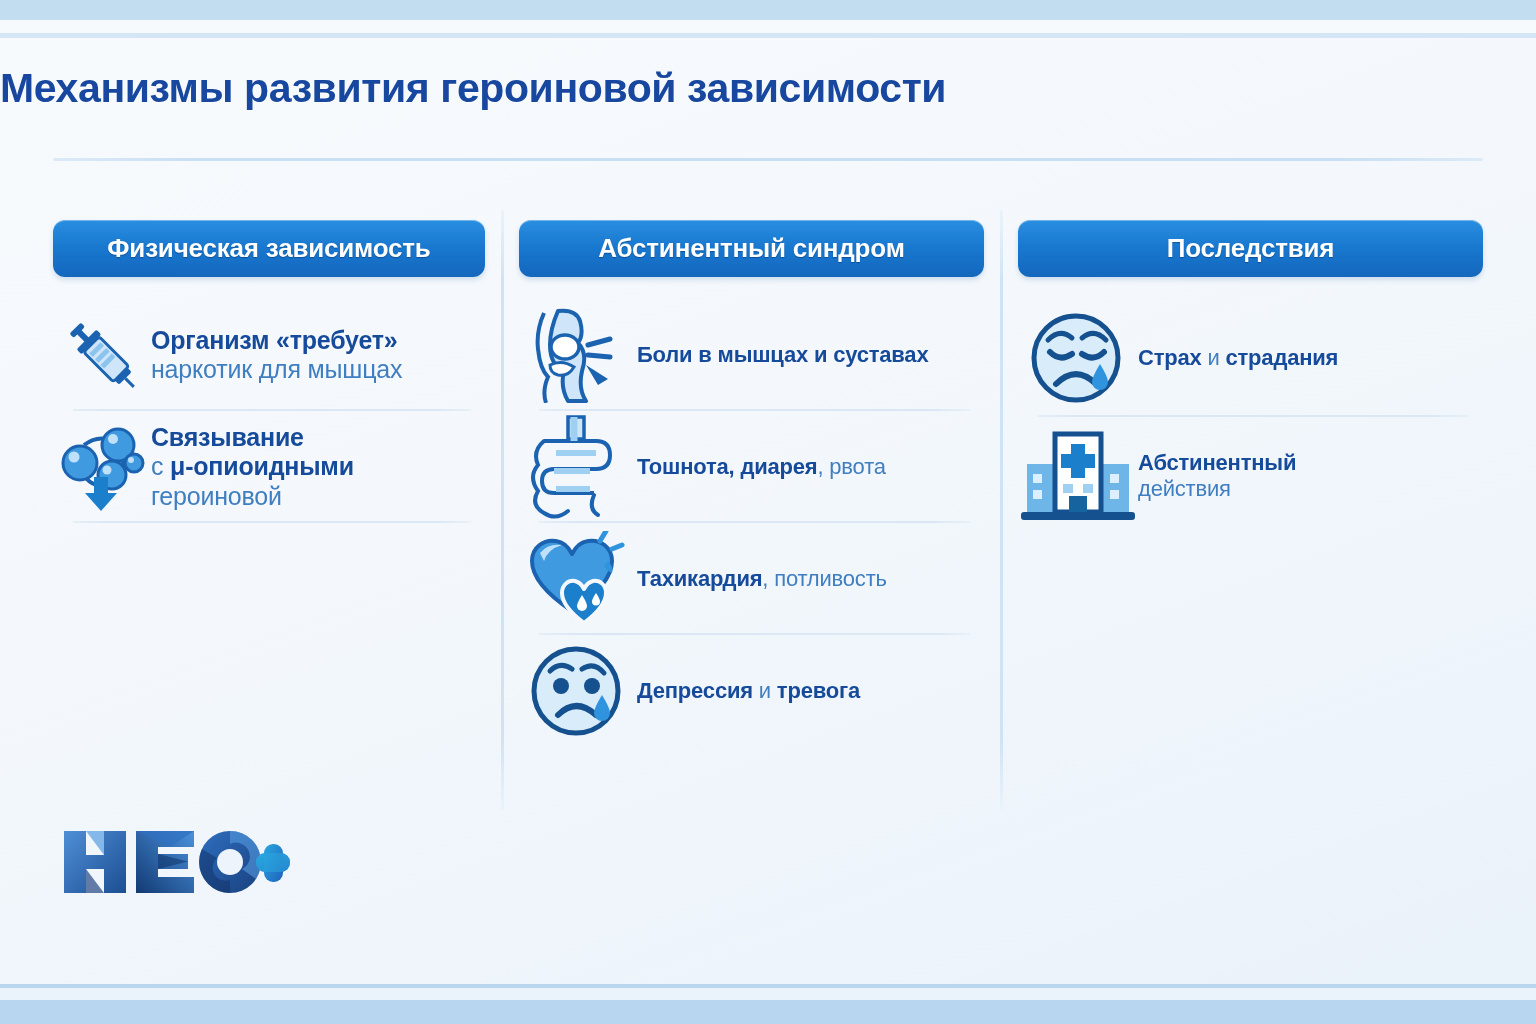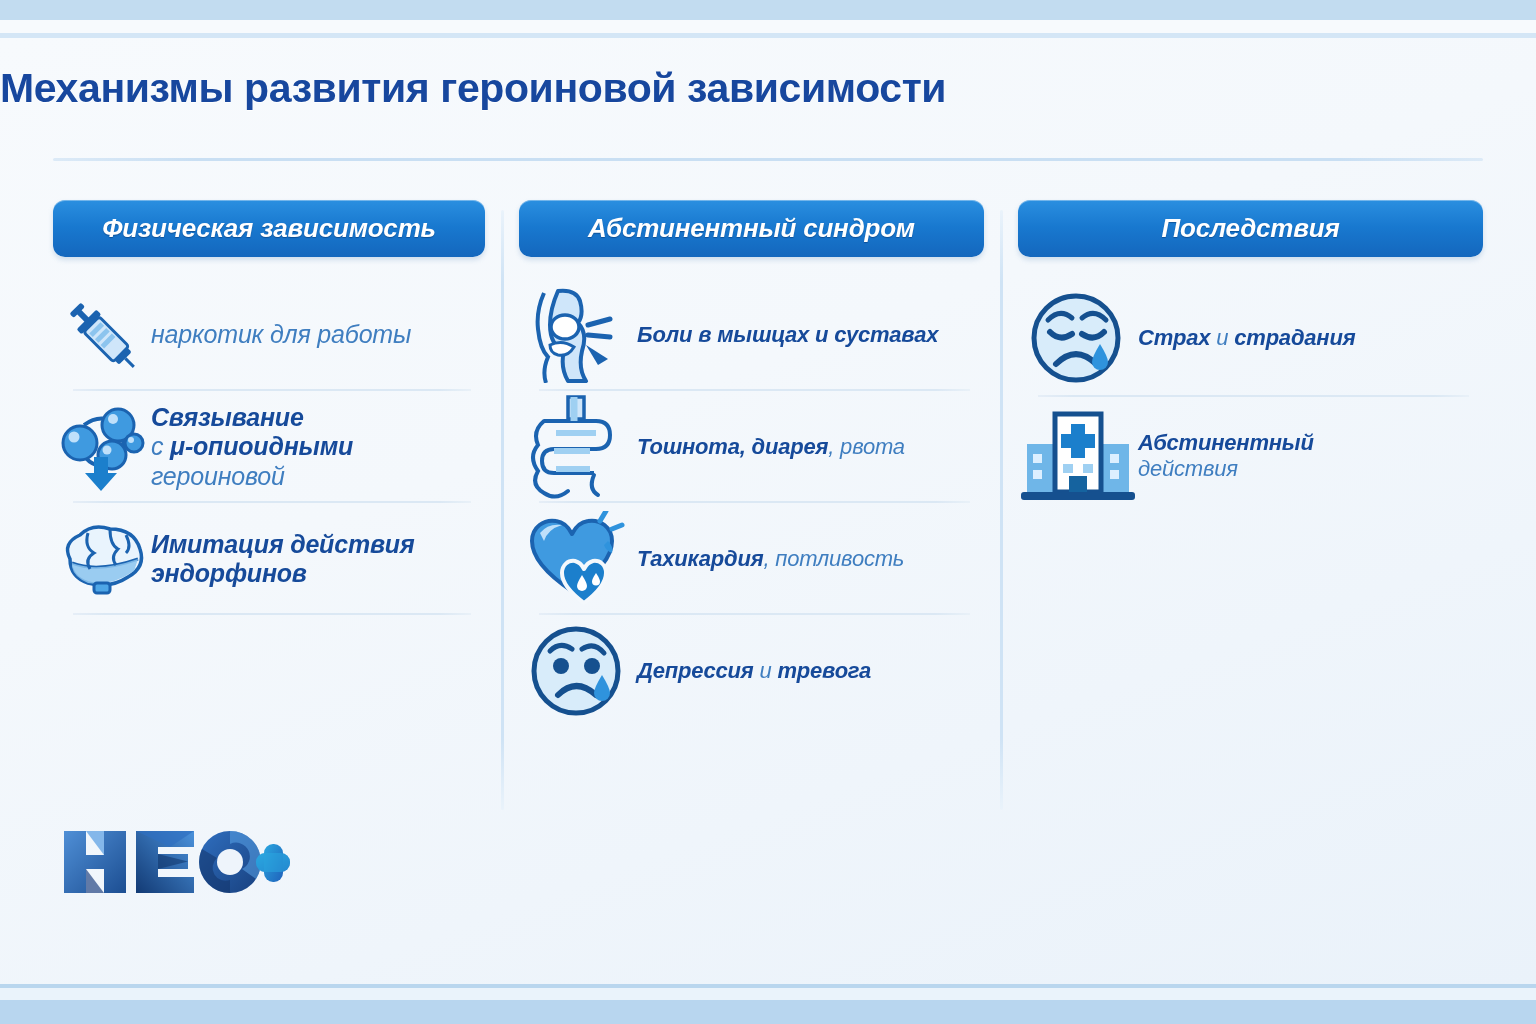--- a/index.html
+++ b/index.html
@@ -45,21 +45,21 @@
   .columns { position:absolute; left:0; top:0; width:1536px; height:946px; }
 
   .vdiv {
     position:absolute; top:172px; width:3px; height:600px;
     background:linear-gradient(to bottom,#eaf3fb,#cfe3f5 12%,#cfe3f5 88%,#eaf3fb);
     border-radius:2px;
   }
   .vdiv.v1 { left:501px; }
   .vdiv.v2 { left:1000px; }
 
-  .col { position:absolute; top:162px;font-style:italic; }
+  .col { position:absolute; top:182px; }
   .col.c1 { left:53px;   width:432px; }
   .col.c2 { left:519px;  width:465px; }
   .col.c3 { left:1018px; width:465px; }
 
   
   .pill {
     height:57px; border-radius:12px;
     background:linear-gradient(to bottom,#2a8fe0 0%,#1878cf 48%,#1467bd 100%);
     box-shadow:0 3px 5px rgba(120,160,200,.30), inset 0 1px 0 rgba(255,255,255,.35);
     display:flex; align-items:center; justify-content:center;
@@ -143,21 +143,22 @@
                 <rect x="35" y="31" width="22" height="42" rx="3" fill="#cfe6fa" stroke="#1b63b0" stroke-width="3"></rect>
                 <rect x="38" y="36" width="16" height="5" fill="#8cc4ee"></rect>
                 <rect x="38" y="44" width="16" height="5" fill="#8cc4ee"></rect>
                 <rect x="38" y="52" width="16" height="5" fill="#8cc4ee"></rect>
                 <rect x="37" y="73" width="18" height="6" rx="2" fill="#1b63b0"></rect>
                 <rect x="44.5" y="79" width="3" height="12" fill="#1b63b0"></rect>
               </g>
             </svg>
           </div>
           <div class="txt">
-            <span class="ln lt">наркотик для работы</span>
+            <span class="ln"><b>Организм «требует»</b></span>
+            <span class="ln lt">наркотик для мышцах</span>
           </div>
         </div>
 
         <div class="item sep">
           <div class="ico">
             <svg width="96" height="96" viewBox="0 0 96 96">
               <path d="M30 26 Q46 14 62 24" stroke="#1b63b0" stroke-width="4" fill="none"></path>
               <path d="M28 40 Q26 60 42 66" stroke="#1b63b0" stroke-width="4" fill="none"></path>
               <path d="M64 34 Q74 44 66 54" stroke="#1b63b0" stroke-width="4" fill="none"></path>
               <circle cx="64" cy="26" r="16" fill="#3f9ae0" stroke="#1b63b0" stroke-width="3"></circle>
@@ -171,37 +172,20 @@
               <path d="M40 58 h14 v16 h9 L47 92 L31 74 h9 z" fill="#1b7fcc"></path>
             </svg>
           </div>
           <div class="txt">
             <span class="ln"><b>Связывание</b></span>
             <span class="ln"><b><span class="lt">с </span>μ-опиоидными</b></span>
             <span class="ln lt">героиновой</span>
           </div>
         </div>
 
-        <div class="item sep">
-          <div class="ico">
-            <svg width="96" height="80" viewBox="0 0 96 80">
-              <path d="M16 40 Q8 24 26 16 Q38 4 56 10 Q80 10 86 30 Q92 48 74 58 Q56 70 34 64 Q16 58 16 40 Z" fill="#e9f4fd" stroke="#1b63b0" stroke-width="3.5"></path>
-              <path d="M18 44 Q44 54 84 40" stroke="#1b63b0" stroke-width="3" fill="none"></path>
-              <path d="M18 44 Q44 54 84 40 L80 52 Q56 68 34 64 Q20 58 18 48 Z" fill="#8cc4ee" opacity=".85"></path>
-              <path d="M34 14 Q30 28 40 34 Q30 40 36 50" stroke="#1b63b0" stroke-width="3" fill="none"></path>
-              <path d="M56 10 Q56 26 64 30 Q56 38 62 46" stroke="#1b63b0" stroke-width="3" fill="none"></path>
-              <path d="M72 16 Q78 28 72 34" stroke="#1b63b0" stroke-width="3" fill="none"></path>
-              <rect x="40" y="64" width="16" height="10" rx="3" fill="#4ea6e6" stroke="#1b63b0" stroke-width="3"></rect>
-            </svg>
-          </div>
-          <div class="txt">
-            <span class="ln"><b>Имитация действия</b></span>
-            <span class="ln"><b>эндорфинов</b></span>
-          </div>
-        </div>
 
 
       </div>
     </div>
 
     <div class="col c2">
       <div class="pill">
         <span>Абстинентный синдром</span>
       </div>
 

